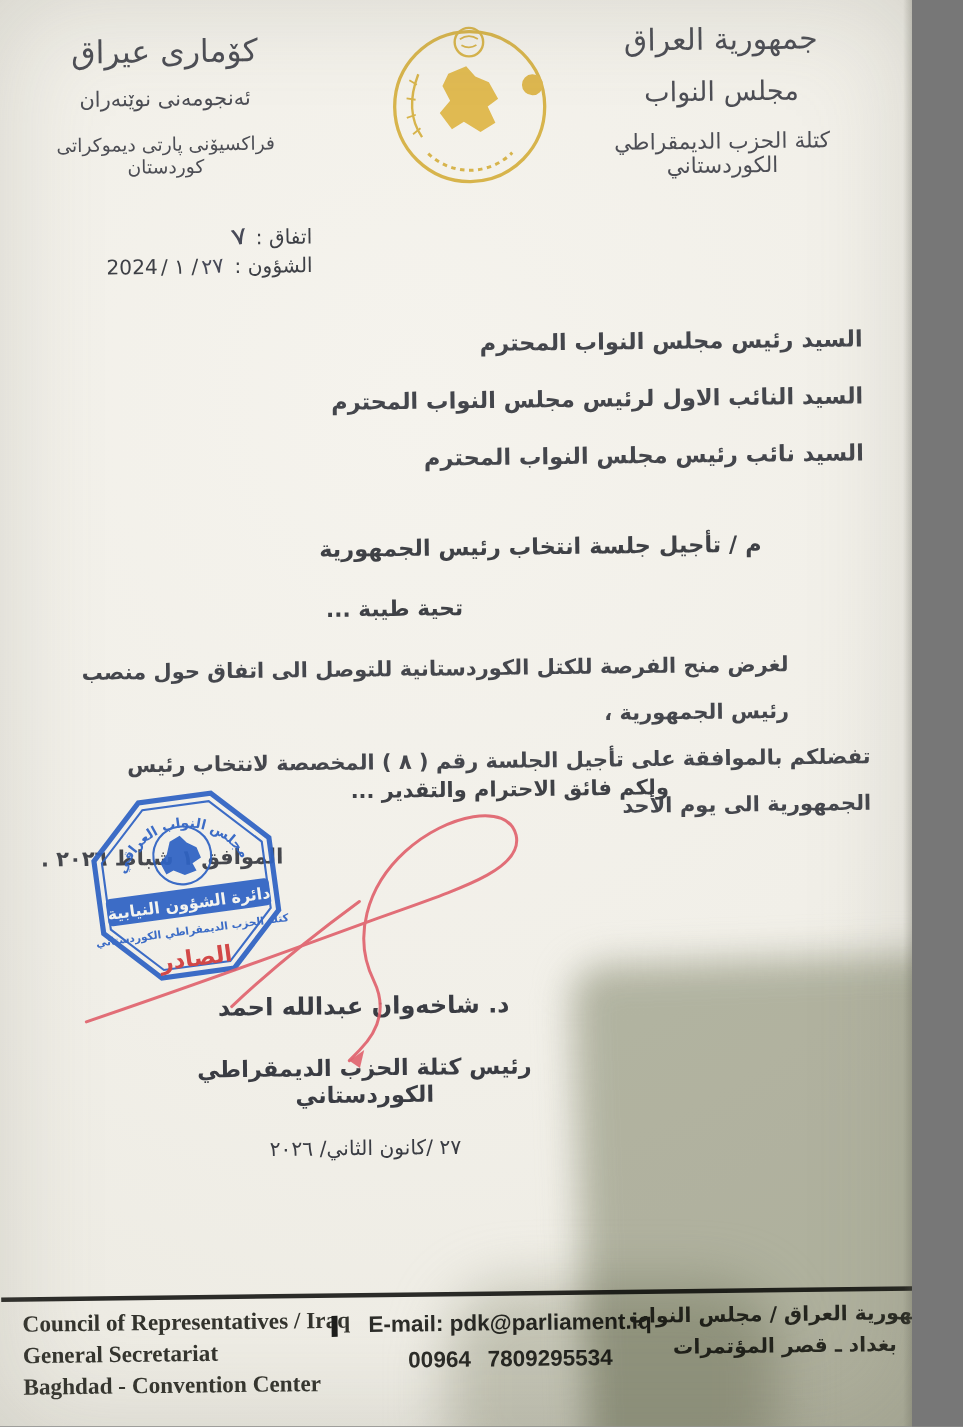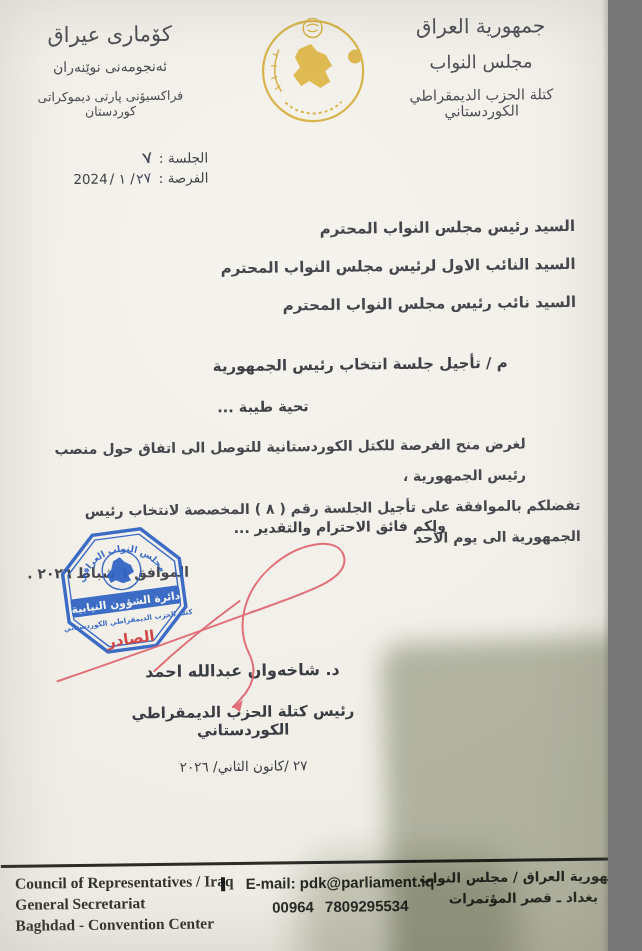--- a/index.html
+++ b/index.html
@@ -101,25 +101,25 @@
     </div>
 
     <div class="hdr-ar">
       <div class="l1">جمهورية العراق</div>
       <div class="l2">مجلس النواب</div>
       <div class="l3">كتلة الحزب الديمقراطي الكوردستاني</div>
     </div>
 
     <div class="ref">
       <div class="ref-row">
-        <span>الجلسة :</span>
+        <span>اتفاق :</span>
         <span class="hand">٧</span>
       </div>
       <div class="ref-row">
-        <span>الفرصة :</span>
+        <span>الشؤون :</span>
         <span class="dateparts">
             <span class="hand2">٢٧</span>
             <span>/ ١ /</span>
             <span>2024</span>
           </span>
       </div>
     </div>
 
     <div class="addr">
       <div>السيد رئيس مجلس النواب المحترم</div>

